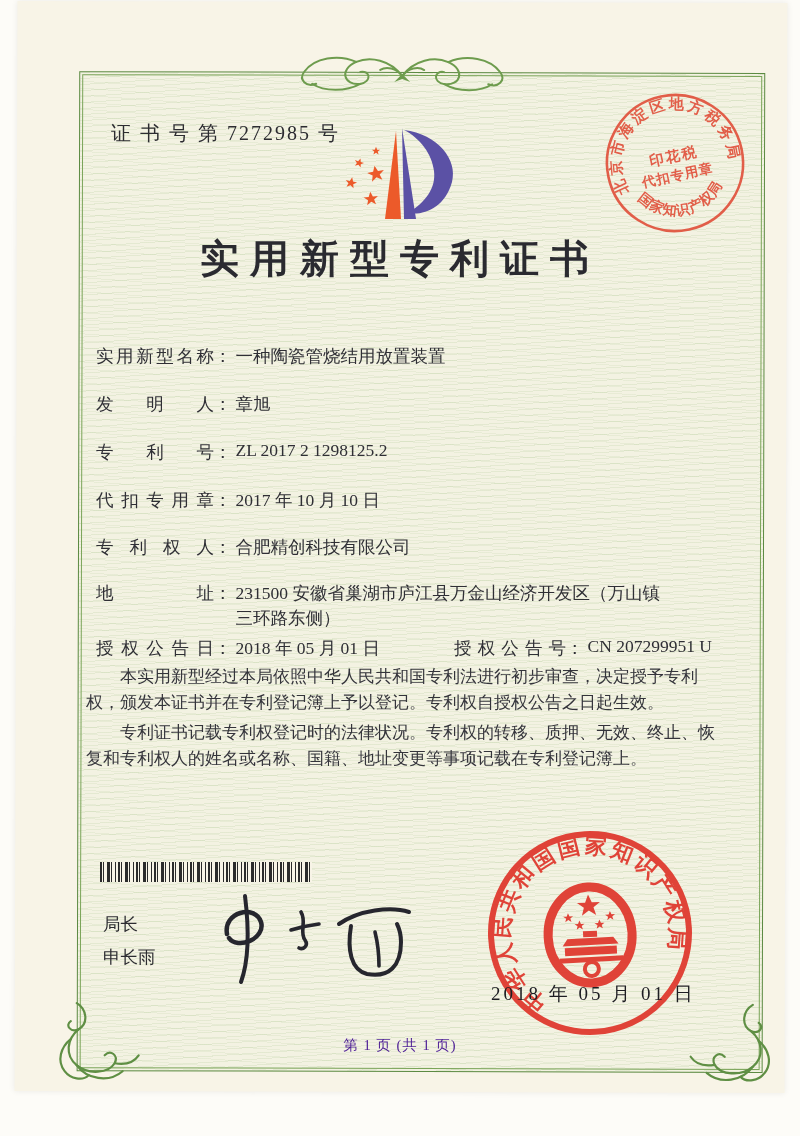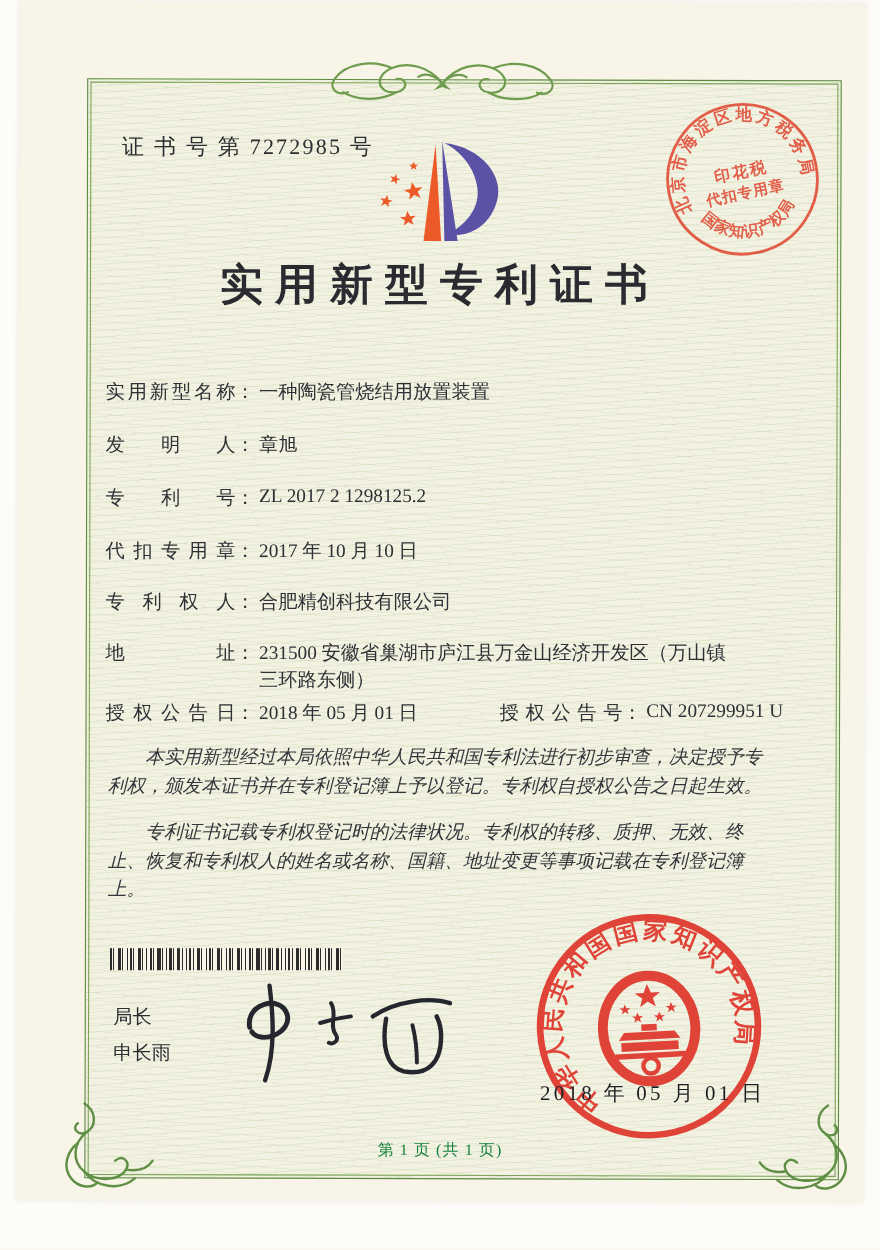--- a/index.html
+++ b/index.html
@@ -32,32 +32,32 @@
     left:0;top:232px;width:800px;text-align:center;
     font-size:39px;font-weight:600;letter-spacing:11px;color:#2a2a30;
   }
   .fields{left:96px;top:344px;width:650px;font-size:17.5px;}
   .f-row{position:absolute;left:0;white-space:nowrap;}
   .f-label{display:inline-block;width:118px;text-align:justify;text-align-last:justify;vertical-align:top;}
   .f-colon{display:inline-block;vertical-align:top;}
   .f-value{display:inline-block;vertical-align:top;margin-left:4px;}
   .f-value.wrap{white-space:normal;max-width:432px;line-height:25px;}
   .paras{left:82px;top:660px;width:642px;font-size:17px;line-height:26px;color:#34343b;}
-  .paras p{margin:16px;text-indent:2em;font-style:italic;}
+  .paras p{margin:4px;text-indent:2em;}
   .barcode{
     left:100px;top:862px;width:212px;height:20px;
     background:repeating-linear-gradient(90deg,
       #2b2b2b 0 2px,#f8f4e7 2px 3px,#2b2b2b 3px 4px,#f8f4e7 4px 7px,
       #2b2b2b 7px 10px,#f8f4e7 10px 11px,#2b2b2b 11px 12px,#f8f4e7 12px 15px,
       #2b2b2b 15px 16px,#f8f4e7 16px 18px);
   }
   .signer-title{left:103px;top:912px;font-size:17.5px;color:#2c2c31;}
   .signer-name{left:103px;top:945px;font-size:17.5px;color:#2c2c31;}
   .seal-date{left:491px;top:981px;font-size:19px;letter-spacing:3px;color:#1d1d22;z-index:6;}
-  .footer{left:0;top:1036px;width:800px;text-align:center;font-size:14.5px;letter-spacing:1px;color:#15803d;}
+  .footer{left:0;top:1036px;width:800px;text-align:center;font-size:14.5px;letter-spacing:1px;color:#4c1d95;}
   .svgbox{position:absolute;}
   svg text{font-family:"Liberation Serif","DejaVu Serif",serif;}
 </style>
 </head>
 <body>
 
 <div class="paper">
 
   <div class="frame"></div>
 

